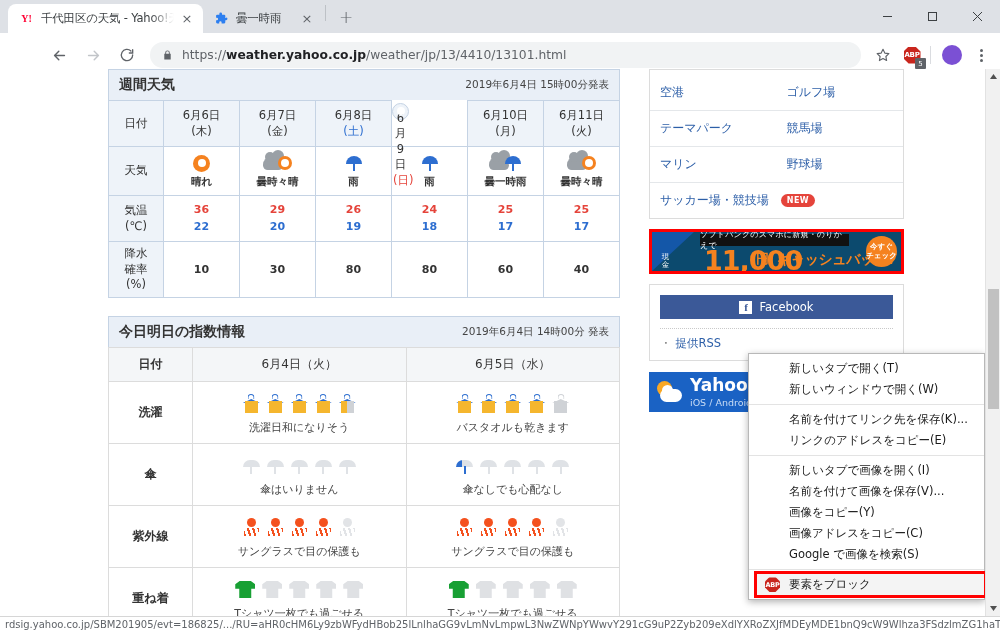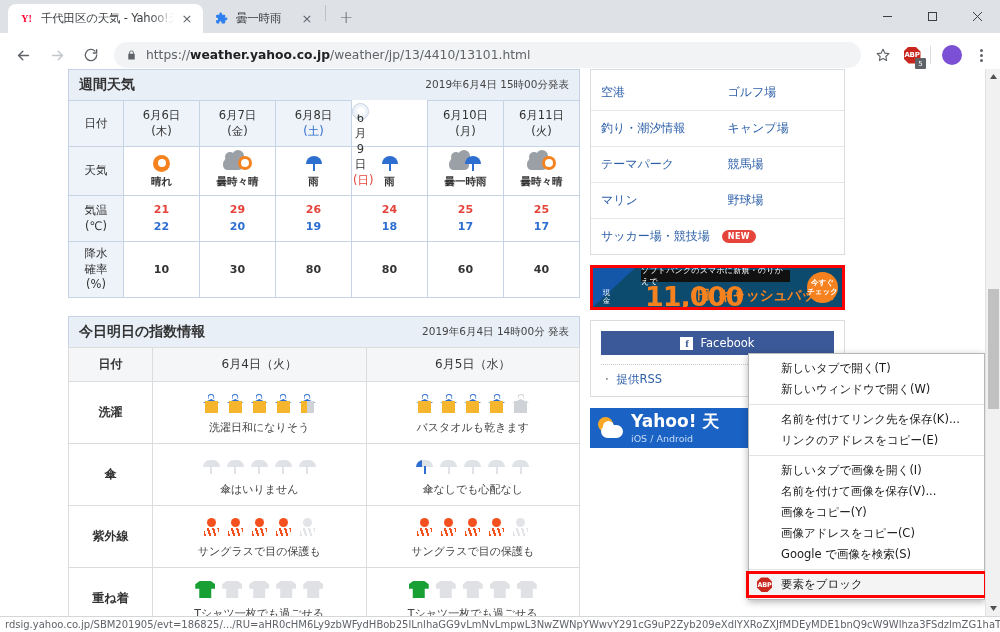--- a/index.html
+++ b/index.html
@@ -50,21 +50,21 @@
   }
   .wincontrols {
     position: absolute; right: 0; top: 0; height: 33px;
     display: flex; align-items: center;
   }
   .wc { width: 45px; height: 32px; display:flex; align-items:center; justify-content:center; color:#3c4043; }
   .wc svg { display:block; }
 
   .toolbar {
     height: 45px; background: #fff; display: flex; align-items: center;
-    padding: 0 6px; border-bottom: 1px solid #c9ccd0;
+    padding: 0 6px; border-bottom: 1px solid #c9ccd0; margin-left: 36px;
   }
   .navbtn {
     width: 28px; height: 28px; margin: 0 3px;
     display: flex; align-items: center; justify-content: center;
     color: #5f6368;
   }
   .navbtn.dim { color: #bdc1c6; }
   .omnibox {
     flex: 1 1 auto; height: 26px; background: #f1f3f4;
     border-radius: 13px; display: flex; align-items: center;
@@ -102,21 +102,21 @@
   
   #viewport {
     position: absolute; left: 0; top: 69px; width: 1000px; height: 547px;
     background: #fff; overflow: hidden;
   }
   #page {
     position: absolute; left: 0; top: 0; width: 985px; height: 547px;
     background: #fff;
   }
 
-  .content-cols { display: flex; padding-left: 68px; }
+  .content-cols { display: flex; padding-left: 108px; gap: 19px; }
   .col-main { width: 512px; }
   .col-side { width: 255px; margin-left: 10px; }
 
   
   .sec-head {
     background: #e9eff7; border: 1px solid #c5d3e4; border-bottom: none;
     height: 31px; display: flex; align-items: center; justify-content: space-between;
     padding: 0 10px;
   }
   .sec-head .stitle { font-size: 14px; font-weight: bold; color: #333; }
@@ -255,21 +255,21 @@
   
   #ctxmenu {
     position: absolute; left: 748px; top: 284px; width: 237px;
     background: #fff; border: 1px solid #b8b8b8;
     box-shadow: 0 2px 7px rgba(0,0,0,0.30);
     padding: 4px 0; z-index: 50;
   }
   .mi {
     height: 21px; display: flex; align-items: center;
     padding: 0 11px 0 32px; font-size: 11.5px; color: #1a1a1a;
-    position: relative; white-space: nowrap;
+    position: relative; white-space: nowrap; margin-left: 8px;
   }
   .msep { height:1px; background:#e3e3e3; margin: 4px 0; }
   .mi.abp { background:#f4f4f4; }
   .abp-hl {
     position:absolute; left:-3px; right:-3px; top:-3px; bottom:-3px;
     border:3px solid #ff0000; pointer-events:none;
   }
   .abp-ico {
     position:absolute; left:8px; top:50%; transform:translateY(-50%);
     width:15px;height:15px;background:#c9261d;color:#fff;font-size:6.5px;font-weight:bold;
@@ -461,21 +461,21 @@
                   <div class="gly ov">
                         <span class="cloud"></span>
                         <span class="sun small"></span>
                       </div>
                   <div class="wlabel">曇時々晴</div>
                 </td>
               </tr>
               <tr>
                 <th class="rowhead"><span>気温</span><br><span>(℃)</span></th>
                 <td class="wk-temp">
-                      <span class="hi">21</span>
+                      <span class="hi">36</span>
                       <span class="lo">22</span>
                     </td>
                 <td class="wk-temp">
                       <span class="hi">29</span>
                       <span class="lo">20</span>
                     </td>
                 <td class="wk-temp">
                       <span class="hi">26</span>
                       <span class="lo">19</span>
                     </td>
@@ -721,24 +721,20 @@
               <colgroup>
                   <col style="width:50%">
                   <col style="width:50%">
                 </colgroup>
               <tbody>
                   <tr>
                 <td>空港</td>
                 <td>ゴルフ場</td>
               </tr>
               <tr>
-                <td>釣り・潮汐情報</td>
-                <td>キャンプ場</td>
-              </tr>
-              <tr>
                 <td>テーマパーク</td>
                 <td>競馬場</td>
               </tr>
               <tr>
                 <td>マリン</td>
                 <td>野球場</td>
               </tr>
               <tr>
                 <td colspan="2"><span>サッカー場・競技場</span><span class="badge-new">NEW</span></td>
               </tr>

